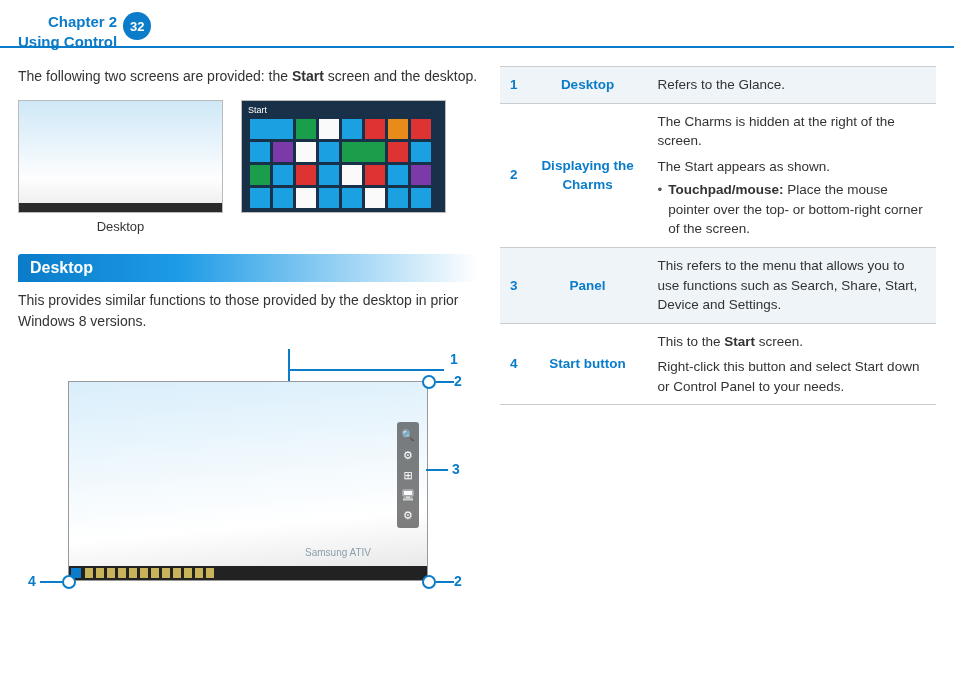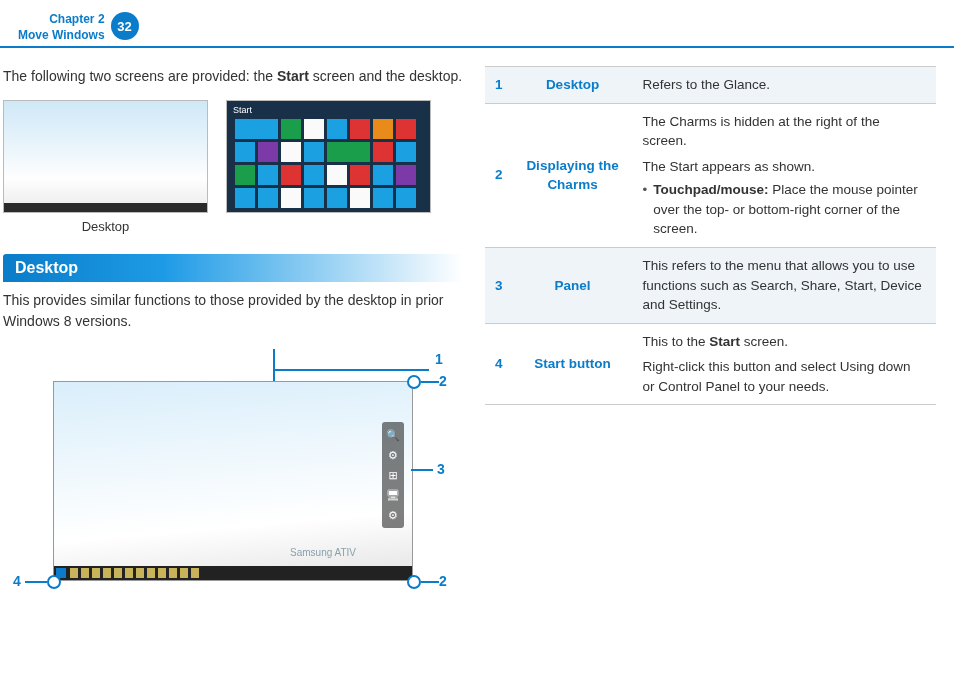--- a/index.html
+++ b/index.html
@@ -21,21 +21,21 @@
     height: 48px;
   }
   .header h1 {
     font-size: 22px;
     font-weight: 700;
     color: #222;
     flex: 1;
   }
   .chapter {
     text-align: right;
-    font-size: 12px;
+    font-size: 15px;
     font-weight: 700;
     color: #0a7cc9;
     line-height: 1.3;
     margin-right: 6px;
     margin-top: 2px;
   }
   .page-badge {
     width: 28px; height: 28px;
     border-radius: 50%;
     background: #0a7cc9;
@@ -43,21 +43,21 @@
     font-weight: 700;
     font-size: 13px;
     display: flex;
     align-items: center;
     justify-content: center;
     margin-top: 2px;
   }
   
   .cols {
     display: flex;
-    padding: 18px 18px 0 3px;
+    padding: 18px 18px 0 18px;
     gap: 22px;
   }
   .left { width: 460px; }
   .right { flex: 1; }
   .intro {
     font-size: 14px;
     line-height: 1.45;
     color: #333;
     margin-bottom: 14px;
   }
@@ -138,21 +138,21 @@
   td.desc b{font-weight:700;}
   td.desc .bullet{display:flex;gap:6px;margin-top:4px;}
   td.desc .dot{color:#555;}
 </style>
 </head>
 <body>
 
 <div class="header">
   <div class="chapter">
     <div>Chapter 2</div>
-    <div>Move Windows</div>
+    <div>Using Control</div>
   </div>
   <div class="page-badge">32</div>
 </div>
 
 <div class="cols">
   <div class="left">
     <p class="intro">
       <span>The following two screens are provided: the </span><b>Start</b><span> screen and the desktop.</span>
     </p>
 
@@ -272,19 +272,19 @@
         <td class="term">Panel</td>
         <td class="desc">This refers to the menu that allows you to use functions such as Search, Share, Start, Device and Settings.</td>
       </tr>
       <tr>
         <td class="num">4</td>
         <td class="term">Start button</td>
         <td class="desc">
           <div>
             <span>This to the </span><b>Start</b><span> screen.</span>
           </div>
-          <div style="margin-top:6px">Right-click this button and select Using down or Control Panel to your needs.</div>
+          <div style="margin-top:6px">Right-click this button and select Start down or Control Panel to your needs.</div>
         </td>
       </tr>
     </tbody>
       </table>
   </div>
 </div>
 
 </body></html>

